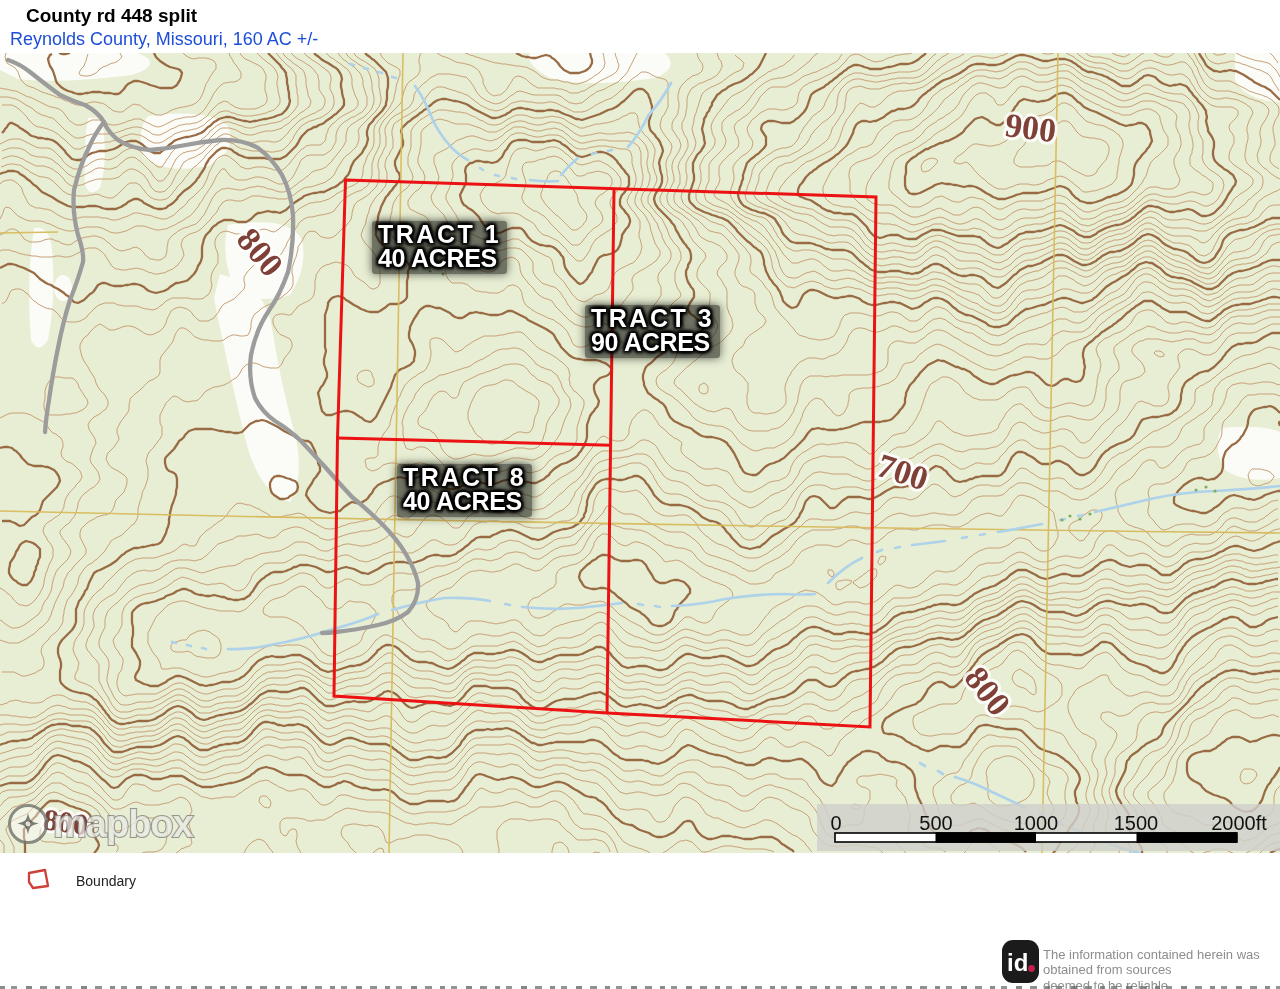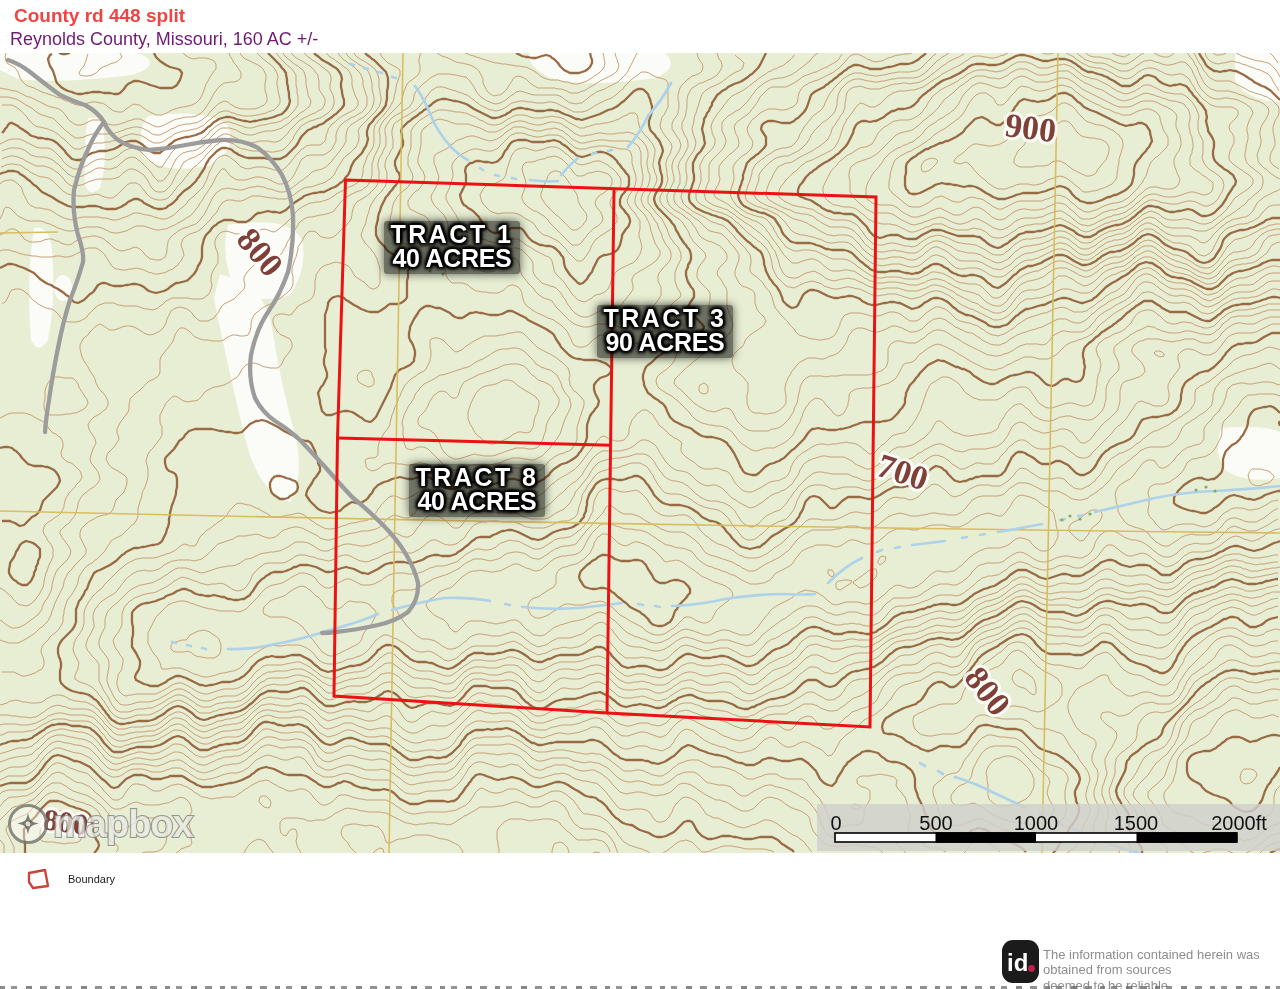--- a/index.html
+++ b/index.html
@@ -1,23 +1,23 @@
 <!DOCTYPE html>
 <html><head><meta charset="utf-8">
 <style>
 html,body{margin:0;padding:0;background:#fff;width:1280px;height:989px;overflow:hidden}
 body{font-family:"Liberation Sans",sans-serif;position:relative}
-.hdr1{position:absolute;left:14px;top:5px;font-size:19px;font-weight:bold;color:#ef4444}
-.hdr2{position:absolute;left:10px;top:29px;font-size:18px;color:#701a75}
-.lbl{position:absolute;color:#fff;font-weight:bold;text-align:center;line-height:1.0;
+.hdr1{position:absolute;left:26px;top:5px;font-size:19px;font-weight:bold;color:#000000}
+.hdr2{position:absolute;left:10px;top:29px;font-size:18px;color:#1d4ed8}
+.lbl{position:absolute;color:#fff;font-weight:bold;line-height:1.0;
  text-shadow:0 0 3px #000,0 0 5px #000,0 0 8px #000,-2px -2px 3px #000,2px 2px 3px #000,2px -2px 3px #000,-2px 2px 3px #000;}
 .lbl .bg{background:rgba(4,7,4,0.53);display:inline-block;padding:2px 6px 3px;border-radius:3px;box-shadow:0 0 10px rgba(0,0,0,0.6)}
 .t1{font-size:25px;letter-spacing:2.5px;display:block;line-height:22px}
 .t2{font-size:25px;letter-spacing:-0.3px;display:block;line-height:26px}
-.legend{position:absolute;left:68px;top:873px;font-size:11px;color:#222}
+.legend{position:absolute;left:76px;top:873px;font-size:14px;color:#222}
 .disc{position:absolute;left:1043px;top:947px;font-size:13px;line-height:1.18;color:#8d8d8d;width:237px}
 .bottomdash{position:absolute;left:0;top:986px;width:1280px;height:3px;
  background:repeating-linear-gradient(90deg,#6e6e6e 0 5px,transparent 5px 11px,#7a7a7a 11px 17px,transparent 17px 26px,#686868 26px 32px,transparent 32px 40px,#757575 40px 47px,transparent 47px 55px);opacity:.8}
 </style></head>
 <body>
 
 <div class="hdr1">County rd 448 split</div>
 
 <div class="hdr2">Reynolds County, Missouri, 160 AC +/-</div>
 

